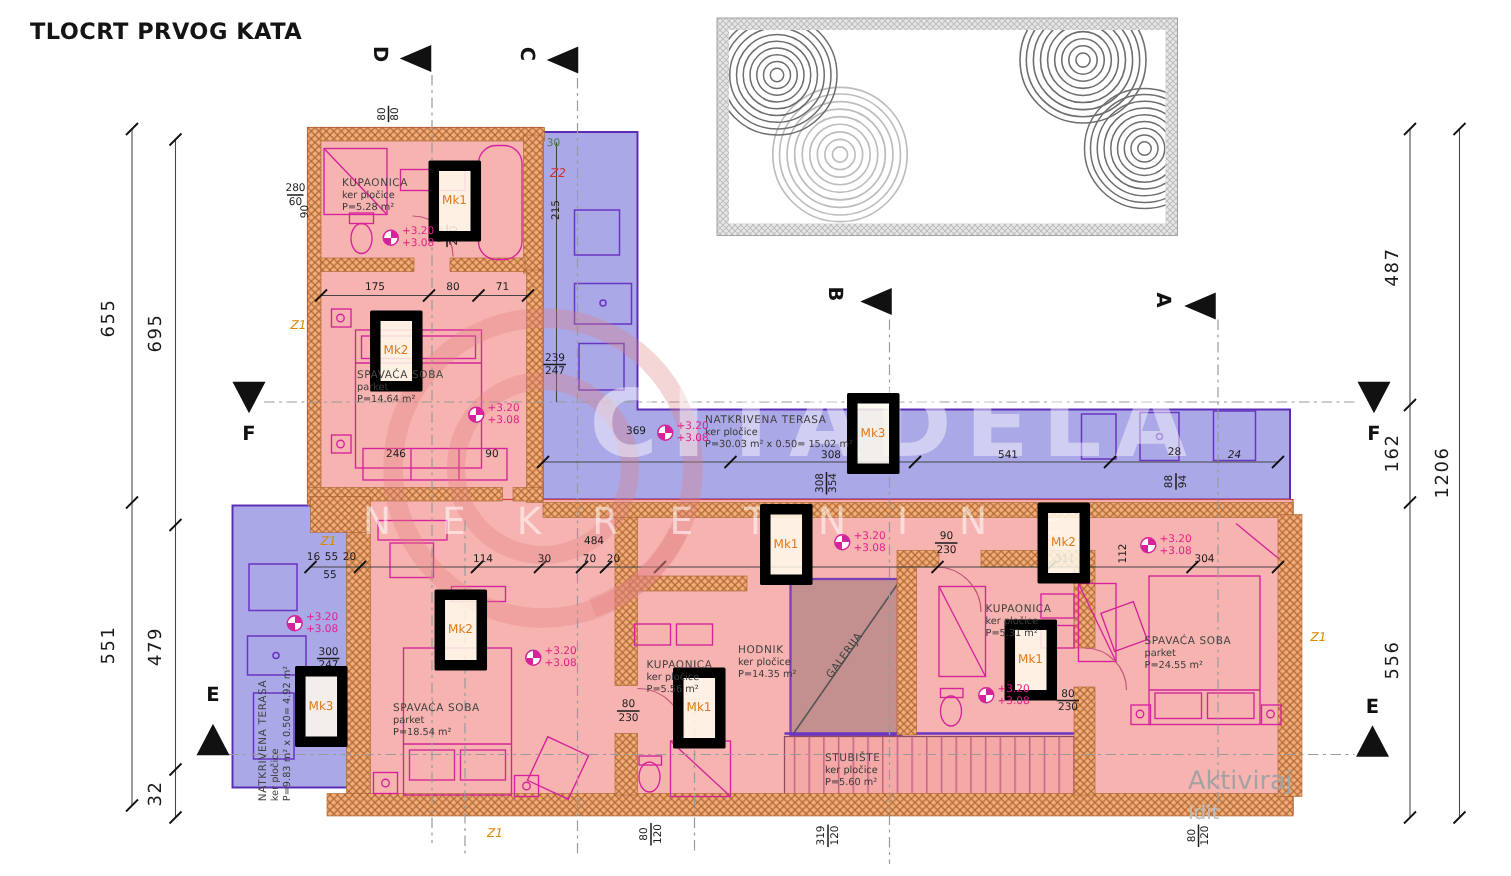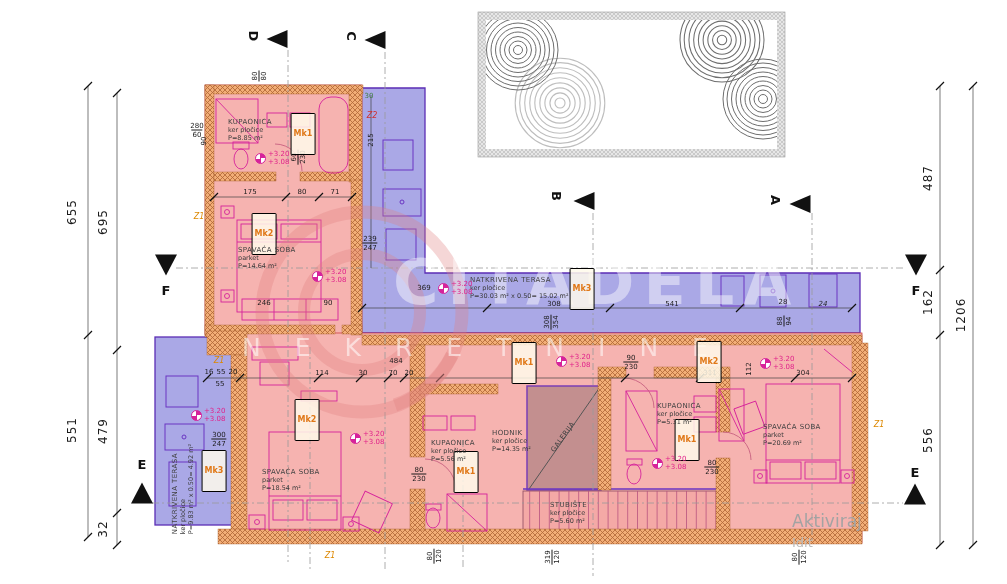--- a/index.html
+++ b/index.html
@@ -15,21 +15,21 @@
               color:#141414;letter-spacing:.3px;}
   .activ1{position:absolute;left:792px;top:511px;font-size:17px;color:#a3a3a3;z-index:5;}
   .activ2{position:absolute;left:792px;top:535px;font-size:13px;color:#bcbcbc;z-index:5;}
   #labels{position:absolute;left:0;top:0;width:100%;height:100%;z-index:6;}
   .lbl{position:absolute;white-space:nowrap;line-height:1;}
   .dim{font-size:7px;color:#1b1b1b;}
   .dimg{color:#3f7d3f;}
   .dimbig{font-size:12px;color:#1b1b1b;letter-spacing:1px;}
   .frac{display:inline-flex;flex-direction:column;align-items:center;font-size:7px;line-height:8px;color:#1b1b1b;}
   .frac .b{border-top:1px solid currentColor;padding:0 1px;}
-  .mk{font-size:8px;font-weight:bold;color:#e07818;border:1px solid #000000;
+  .mk{font-size:8px;font-weight:normal;color:#e07818;border:7px solid #000000;
       background:rgba(255,250,235,.85);padding:16px 2px;border-radius:1px;}
   .zlab{font-size:8px;color:#dd8800;font-style:italic;}
   .zred{color:#cc3333;}
   .mletter{font-size:13px;font-weight:bold;color:#111;}
   .tri{position:absolute;width:0;height:0;}
   .tri-left{border-top:9px solid transparent;border-bottom:9px solid transparent;border-right:21px solid #111;}
   .tri-down{border-left:11px solid transparent;border-right:11px solid transparent;border-top:21px solid #111;}
   .tri-up{border-left:11px solid transparent;border-right:11px solid transparent;border-bottom:21px solid #111;}
   .room{position:absolute;font-size:6.5px;line-height:8px;color:#3a3a3a;}
   .room .n{font-size:7px;letter-spacing:.4px;color:#424242;}
@@ -248,20 +248,21 @@
       <circle cx="362" cy="312" r="58" stroke-width="12"></circle>
       <path d="M452,355 A100,100 0 0 1 395,405" stroke-width="13"></path>
     </g>
   </svg>
 
   <div id="watermark">
     <div class="wm-brand">CITADELA</div>
     <div class="wm-sub">NEKRETNINE</div>
   </div>
 
+  <div id="page-title">TLOCRT PRVOG KATA</div>
 
   <div class="activ1">Aktiviraj</div>
   <div class="activ2">Idit</div>
 
   <div id="labels">
       <div class="lbl dimbig" style="left: 72px; top: 212px; position: absolute; transform: translate(-50%, -50%) rotate(-90deg);">655</div>
       <div class="lbl dimbig" style="left: 103px; top: 222px; position: absolute; transform: translate(-50%, -50%) rotate(-90deg);">695</div>
       <div class="lbl dimbig" style="left: 72px; top: 430px; position: absolute; transform: translate(-50%, -50%) rotate(-90deg);">551</div>
       <div class="lbl dimbig" style="left: 103px; top: 431px; position: absolute; transform: translate(-50%, -50%) rotate(-90deg);">479</div>
       <div class="lbl dimbig" style="left: 103px; top: 529px; position: absolute; transform: translate(-50%, -50%) rotate(-90deg);">32</div>
@@ -356,21 +357,21 @@
       <div class="lbl mk" style="left: 687px; top: 440px; position: absolute; transform: translate(-50%, -50%);">Mk1</div>
       <div class="lbl mk" style="left: 709px; top: 362px; position: absolute; transform: translate(-50%, -50%);">Mk2</div>
       <div class="lbl zlab" style="left: 199px; top: 217px; position: absolute; transform: translate(-50%, -50%);">Z1</div>
       <div class="lbl zlab" style="left: 219px; top: 361px; position: absolute; transform: translate(-50%, -50%);">Z1</div>
       <div class="lbl zlab" style="left: 330px; top: 556px; position: absolute; transform: translate(-50%, -50%);">Z1</div>
       <div class="lbl zlab" style="left: 879px; top: 425px; position: absolute; transform: translate(-50%, -50%);">Z1</div>
       <div class="lbl zlab zred" style="left: 372px; top: 116px; position: absolute; transform: translate(-50%, -50%);">Z2</div>
       <div class="room" style="left: 228px; top: 118px; position: absolute;">
         <div class="n">KUPAONICA</div>
         <div>ker pločice</div>
-        <div>P=8.85 m²</div>
+        <div>P=5.28 m²</div>
       </div>
       <div class="room" style="left: 238px; top: 246px; position: absolute;">
         <div class="n">SPAVAĆA SOBA</div>
         <div>parket</div>
         <div>P=14.64 m²</div>
       </div>
       <div class="room" style="left: 470px; top: 276px; position: absolute;">
         <div class="n">NATKRIVENA TERASA</div>
         <div>ker pločice</div>
         <div>P=30.03 m² x 0.50= 15.02 m²</div>
@@ -401,21 +402,21 @@
         <div>P=5.60 m²</div>
       </div>
       <div class="room" style="left: 657px; top: 402px; position: absolute;">
         <div class="n">KUPAONICA</div>
         <div>ker pločice</div>
         <div>P=5.31 m²</div>
       </div>
       <div class="room" style="left: 763px; top: 423px; position: absolute;">
         <div class="n">SPAVAĆA SOBA</div>
         <div>parket</div>
-        <div>P=20.69 m²</div>
+        <div>P=24.55 m²</div>
       </div>
       <div class="room gal" style="left: 563px; top: 437px; position: absolute; transform: translate(-50%, -50%) rotate(-54deg);">
         <div class="n">GALERIJA</div>
       </div>
       <div class="elev" style="left: 255px; top: 150px; position: absolute;">
         <span class="ico"></span>
         <span class="tx">
           <div>+3.20</div>
           <div>+3.08</div>
         </span>

